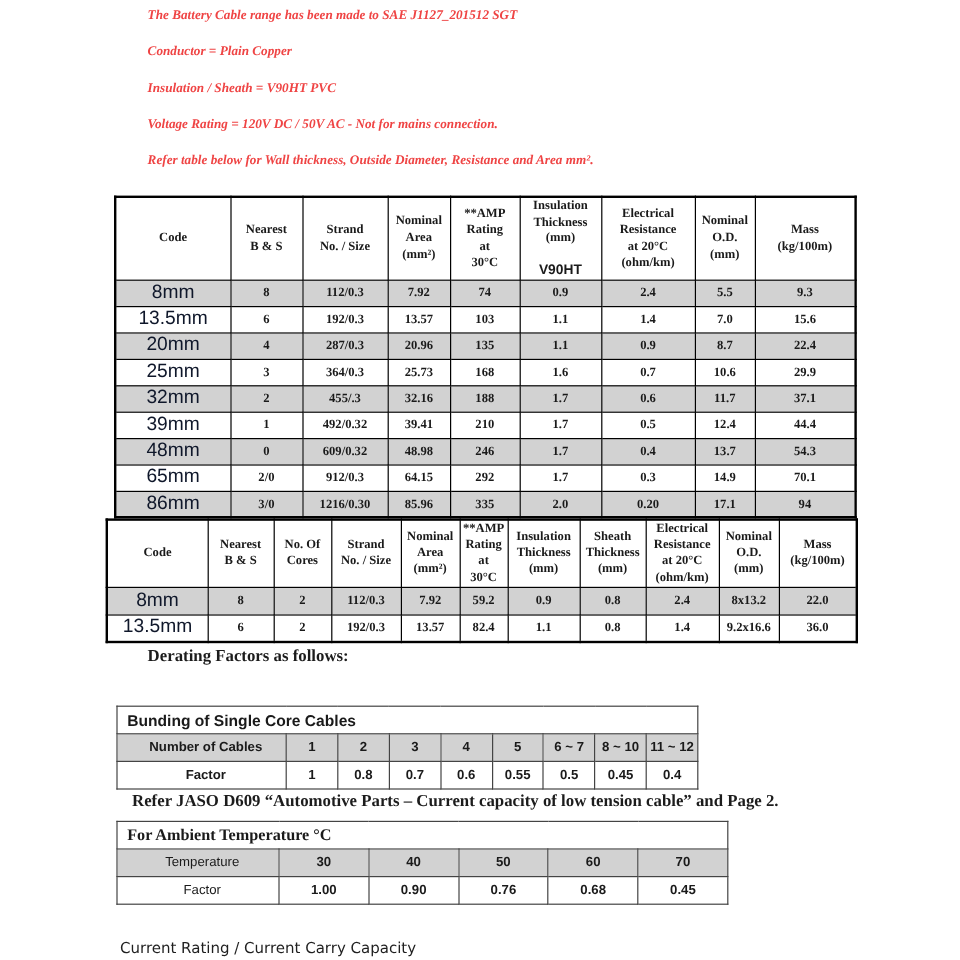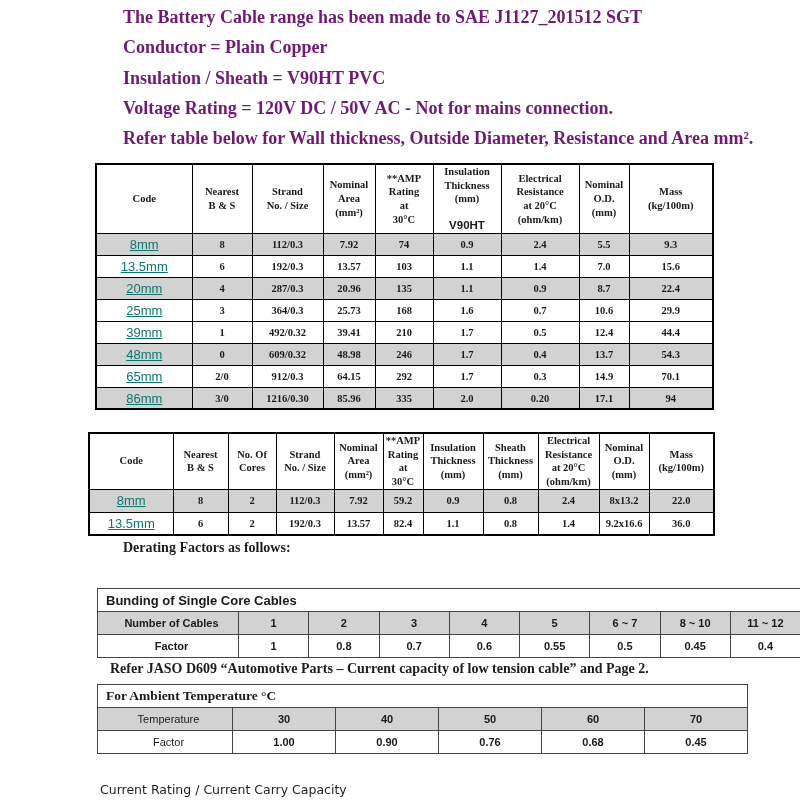--- a/index.html
+++ b/index.html
@@ -1,36 +1,36 @@
 <!DOCTYPE html>
 <html><head>
 <meta charset="utf-8">
 <style>
   html,body{margin:0;padding:0;}
   body{
     width:800px;height:800px;background:#ffffff;position:relative;
     font-family:"Liberation Serif", serif;color:#1c1c1c;overflow:hidden;
   }
   .abs{position:absolute;}
-  .intro{font-weight:bold;font-size:18px;color:#701a75;white-space:nowrap;}
+  .intro{font-weight:bold;font-size:11px;color:#ef4444;white-space:nowrap;font-style:italic;}
 
   
   table{border-collapse:collapse;table-layout:fixed;}
   .dtable{border:2px solid #000;}
   .dtable th,.dtable td{
     border:1px solid #000;text-align:center;vertical-align:middle;
     overflow:hidden;padding:0 2px;
   }
   .dtable th{
     font-family:"Liberation Serif", serif;font-weight:bold;font-size:10.5px;
     line-height:1.3;white-space:pre-line;color:#1a1a1a;
   }
   .dtable td{font-size:10.5px;font-weight:bold;color:#1a1a1a;}
   .dtable td:first-child{
-    font-family:"Liberation Sans", sans-serif;font-size:13px;font-weight:400;color:#0f766e;text-decoration:underline;
+    font-family:"Liberation Sans", sans-serif;font-size:16px;font-weight:400;color:#0f172a;
   }
   tr.shade td{background:#d2d2d2;}
   .t1 thead tr{height:58px;}
   .t1 tbody tr{height:22px;}
   .t2 thead tr{height:55px;}
   .t2 tbody tr{height:23px;}
   .v90ht{display:block;font-family:"Liberation Sans", sans-serif;font-size:11.5px;font-weight:700;margin-top:12px;}
 
   
   .stable{border:1px solid #444;font-family:"Liberation Sans", sans-serif;}
@@ -131,20 +131,31 @@
       <tr>
         <td>25mm</td>
         <td>3</td>
         <td>364/0.3</td>
         <td>25.73</td>
         <td>168</td>
         <td>1.6</td>
         <td>0.7</td>
         <td>10.6</td>
         <td>29.9</td>
+      </tr>
+      <tr class="shade">
+        <td>32mm</td>
+        <td>2</td>
+        <td>455/.3</td>
+        <td>32.16</td>
+        <td>188</td>
+        <td>1.7</td>
+        <td>0.6</td>
+        <td>11.7</td>
+        <td>37.1</td>
       </tr>
       <tr>
         <td>39mm</td>
         <td>1</td>
         <td>492/0.32</td>
         <td>39.41</td>
         <td>210</td>
         <td>1.7</td>
         <td>0.5</td>
         <td>12.4</td>
@@ -258,21 +269,21 @@
         <td>0.8</td>
         <td>1.4</td>
         <td>9.2x16.6</td>
         <td>36.0</td>
       </tr>
     </tbody>
 </table>
 
 <div class="abs heading-text" style="left:123px;top:540px;">Derating Factors as follows:</div>
 
-<table class="abs stable bund" style="left:97px;top:588px;width:704px;">
+<table class="abs stable bund" style="left:97px;top:588px;width:485px;">
   <colgroup>
       <col style="width:141px">
     </colgroup>
   <tbody>
     <tr>
       <td class="title-cell" colspan="9">Bunding of Single Core Cables</td>
     </tr>
     <tr class="shade">
       <td class="lbl">Number of Cables</td>
     <td>1</td>
@@ -293,21 +304,21 @@
         <td>0.55</td>
         <td>0.5</td>
         <td>0.45</td>
         <td>0.4</td>
       </tr>
   </tbody>
 </table>
 
 <div class="abs heading-text" style="left:110px;top:661px;">Refer JASO D609 “Automotive Parts – Current capacity of low tension cable” and Page 2.</div>
 
-<table class="abs stable amb" style="left:97px;top:684px;width:651px;">
+<table class="abs stable amb" style="left:97px;top:684px;width:510px;">
   <colgroup>
       <col style="width:135px">
     </colgroup>
   <tbody>
     <tr>
       <td class="title-cell" colspan="6">For Ambient Temperature °C</td>
     </tr>
     <tr class="shade">
       <td class="lbl">Temperature</td>
     <td>30</td>

